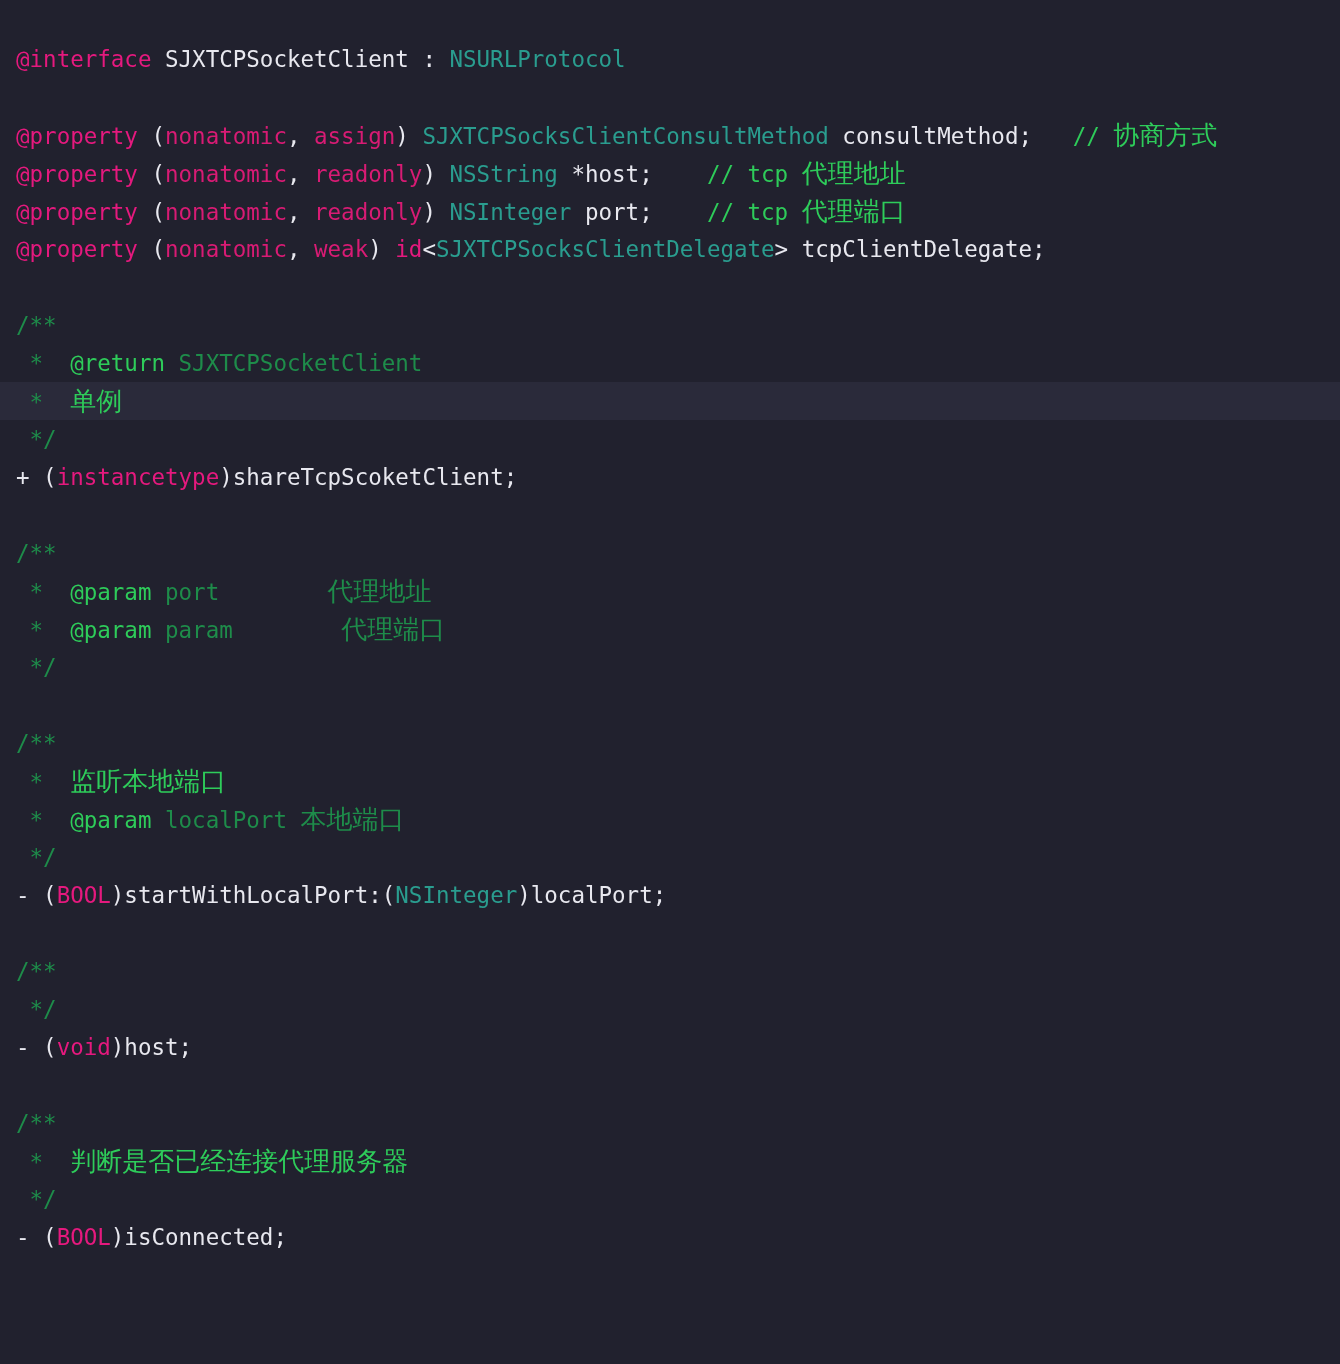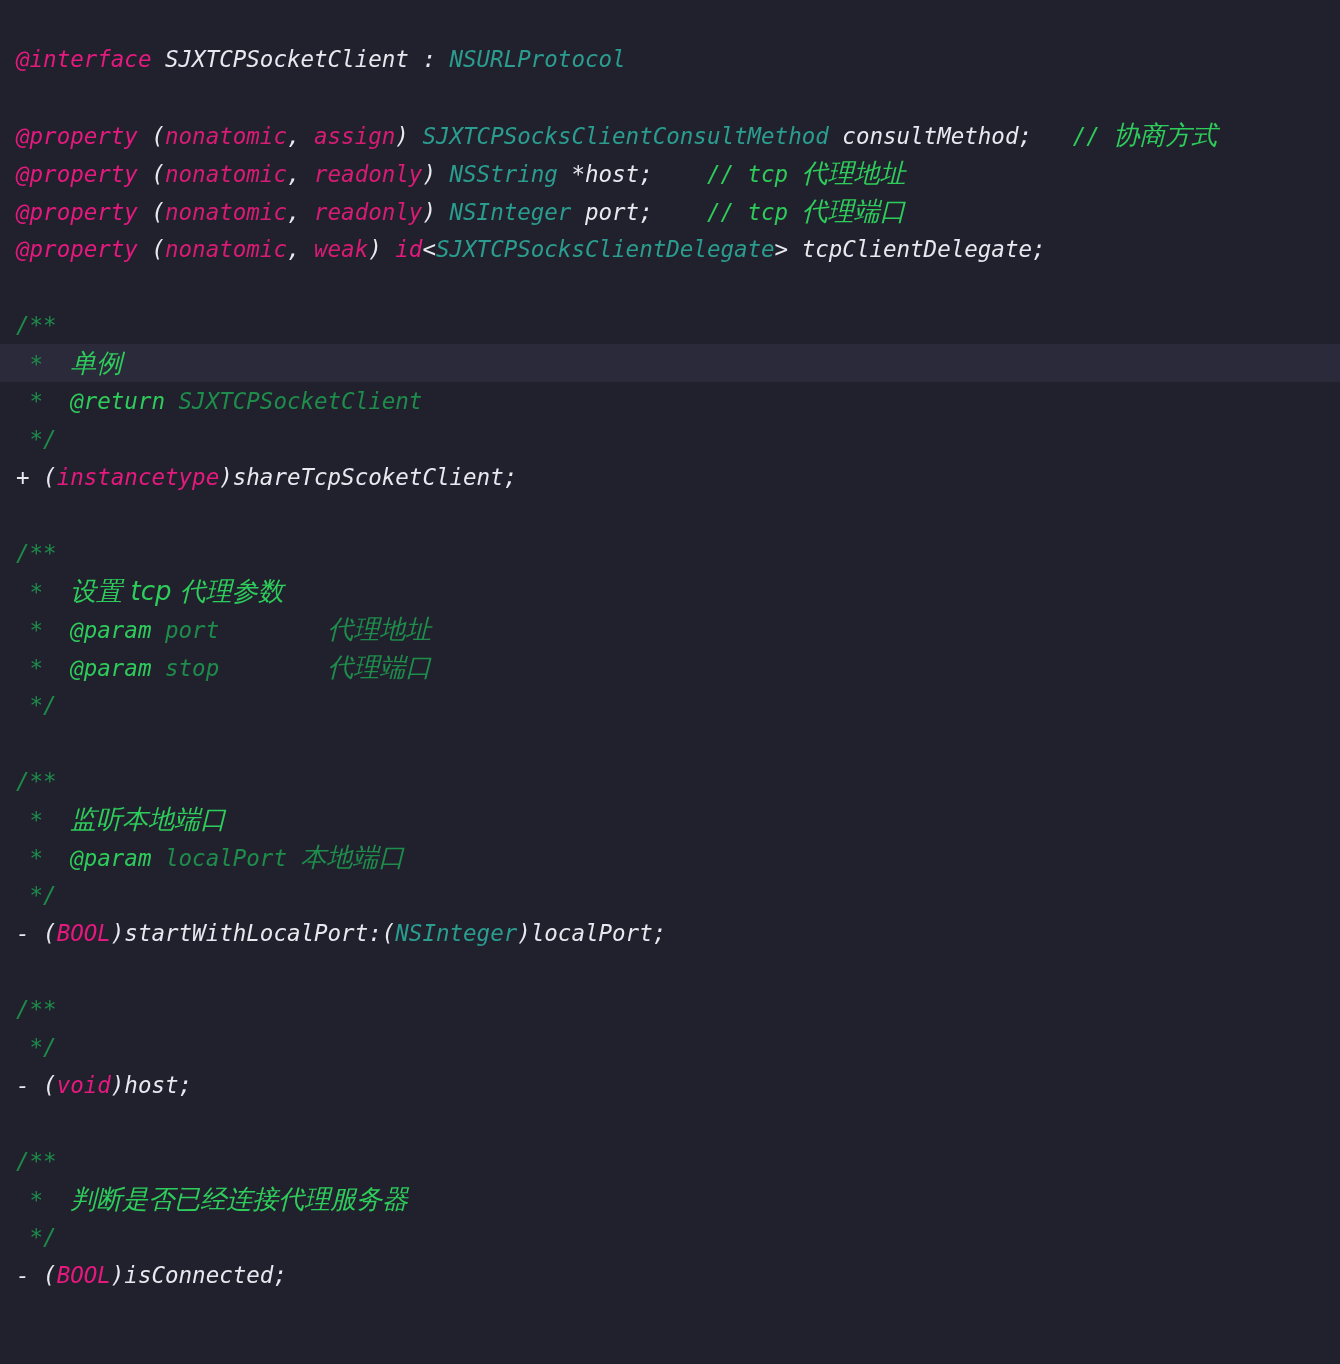--- a/index.html
+++ b/index.html
@@ -70,39 +70,38 @@
 
   
   .cjk {
     font-family: "DejaVu Sans", "Liberation Sans", sans-serif;
     font-size: 26px;
   }
 </style>
 <style>.t-plain,.t-punct{color:#e8e8ef;}.t-keyword{color:#e5197e;}.t-attr{color:#d81b74;}.t-type{color:#2a9d8f;}.t-comment{color:#1e8c4a;}.t-comment-br{color:#2ecc5a;}.code-line.is-highlighted::before{background:#2a2a3a;}</style></head>
 <body style="background: rgb(33, 33, 46);">
 
-<div id="code-editor" style="background: rgb(33, 33, 46); font-style: italic;">
+<div id="code-editor" style="background: rgb(33, 33, 46);">
   <div id="code-lines">
       <div class="code-line"><span class="line-content"><span class="t-keyword">@interface</span><span class="t-plain"> SJXTCPSocketClient : </span><span class="t-type">NSURLProtocol</span></span></div>
       <div class="code-line"><span class="line-content">&nbsp;</span></div>
       <div class="code-line"><span class="line-content"><span class="t-keyword">@property</span><span class="t-plain"> (</span><span class="t-attr">nonatomic</span><span class="t-plain">, </span><span class="t-attr">assign</span><span class="t-plain">) </span><span class="t-type">SJXTCPSocksClientConsultMethod</span><span class="t-plain"> consultMethod;   </span><span class="t-comment-br">// </span><span class="t-comment-br cjk">协商方式</span></span></div>
       <div class="code-line"><span class="line-content"><span class="t-keyword">@property</span><span class="t-plain"> (</span><span class="t-attr">nonatomic</span><span class="t-plain">, </span><span class="t-attr">readonly</span><span class="t-plain">) </span><span class="t-type">NSString</span><span class="t-plain"> *host;    </span><span class="t-comment-br">// tcp </span><span class="t-comment-br cjk">代理地址</span></span></div>
       <div class="code-line"><span class="line-content"><span class="t-keyword">@property</span><span class="t-plain"> (</span><span class="t-attr">nonatomic</span><span class="t-plain">, </span><span class="t-attr">readonly</span><span class="t-plain">) </span><span class="t-type">NSInteger</span><span class="t-plain"> port;    </span><span class="t-comment-br">// tcp </span><span class="t-comment-br cjk">代理端口</span></span></div>
       <div class="code-line"><span class="line-content"><span class="t-keyword">@property</span><span class="t-plain"> (</span><span class="t-attr">nonatomic</span><span class="t-plain">, </span><span class="t-attr">weak</span><span class="t-plain">) </span><span class="t-keyword">id</span><span class="t-plain">&lt;</span><span class="t-type">SJXTCPSocksClientDelegate</span><span class="t-plain">&gt; tcpClientDelegate;</span></span></div>
       <div class="code-line"><span class="line-content">&nbsp;</span></div>
       <div class="code-line"><span class="line-content"><span class="t-comment">/**</span></span></div>
+      <div class="code-line"><span class="line-content"><span class="t-comment"> *  </span><span class="t-comment-br">@return</span><span class="t-comment"> SJXTCPSocketClient</span></span></div>
       <div class="code-line is-highlighted"><span class="line-content"><span class="t-comment"> *  </span><span class="t-comment-br cjk">单例</span></span></div>
-      <div class="code-line"><span class="line-content"><span class="t-comment"> *  </span><span class="t-comment-br">@return</span><span class="t-comment"> SJXTCPSocketClient</span></span></div>
       <div class="code-line"><span class="line-content"><span class="t-comment"> */</span></span></div>
       <div class="code-line"><span class="line-content"><span class="t-plain">+ (</span><span class="t-keyword">instancetype</span><span class="t-plain">)shareTcpScoketClient;</span></span></div>
       <div class="code-line"><span class="line-content">&nbsp;</span></div>
       <div class="code-line"><span class="line-content"><span class="t-comment">/**</span></span></div>
-      <div class="code-line"><span class="line-content"><span class="t-comment"> *  </span><span class="t-comment-br cjk">设置 tcp 代理参数</span></span></div>
       <div class="code-line"><span class="line-content"><span class="t-comment"> *  </span><span class="t-comment-br">@param</span><span class="t-comment"> port</span><span class="t-comment">        </span><span class="t-comment cjk">代理地址</span></span></div>
-      <div class="code-line"><span class="line-content"><span class="t-comment"> *  </span><span class="t-comment-br">@param</span><span class="t-comment"> stop</span><span class="t-comment">        </span><span class="t-comment cjk">代理端口</span></span></div>
+      <div class="code-line"><span class="line-content"><span class="t-comment"> *  </span><span class="t-comment-br">@param</span><span class="t-comment"> param</span><span class="t-comment">        </span><span class="t-comment cjk">代理端口</span></span></div>
       <div class="code-line"><span class="line-content"><span class="t-comment"> */</span></span></div>
       <div class="code-line"><span class="line-content">&nbsp;</span></div>
       <div class="code-line"><span class="line-content"><span class="t-comment">/**</span></span></div>
       <div class="code-line"><span class="line-content"><span class="t-comment"> *  </span><span class="t-comment-br cjk">监听本地端口</span></span></div>
       <div class="code-line"><span class="line-content"><span class="t-comment"> *  </span><span class="t-comment-br">@param</span><span class="t-comment"> localPort </span><span class="t-comment cjk">本地端口</span></span></div>
       <div class="code-line"><span class="line-content"><span class="t-comment"> */</span></span></div>
       <div class="code-line"><span class="line-content"><span class="t-plain">- (</span><span class="t-keyword">BOOL</span><span class="t-plain">)startWithLocalPort:(</span><span class="t-type">NSInteger</span><span class="t-plain">)localPort;</span></span></div>
       <div class="code-line"><span class="line-content">&nbsp;</span></div>
       <div class="code-line"><span class="line-content"><span class="t-comment">/**</span></span></div>
       <div class="code-line"><span class="line-content"><span class="t-comment"> */</span></span></div>

